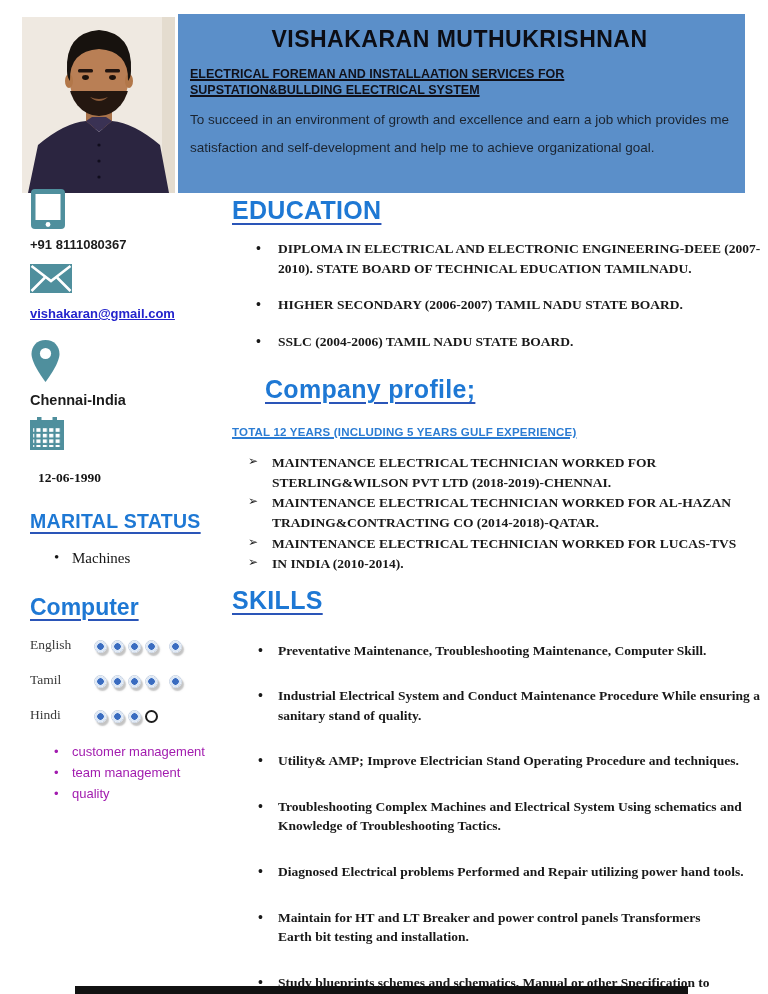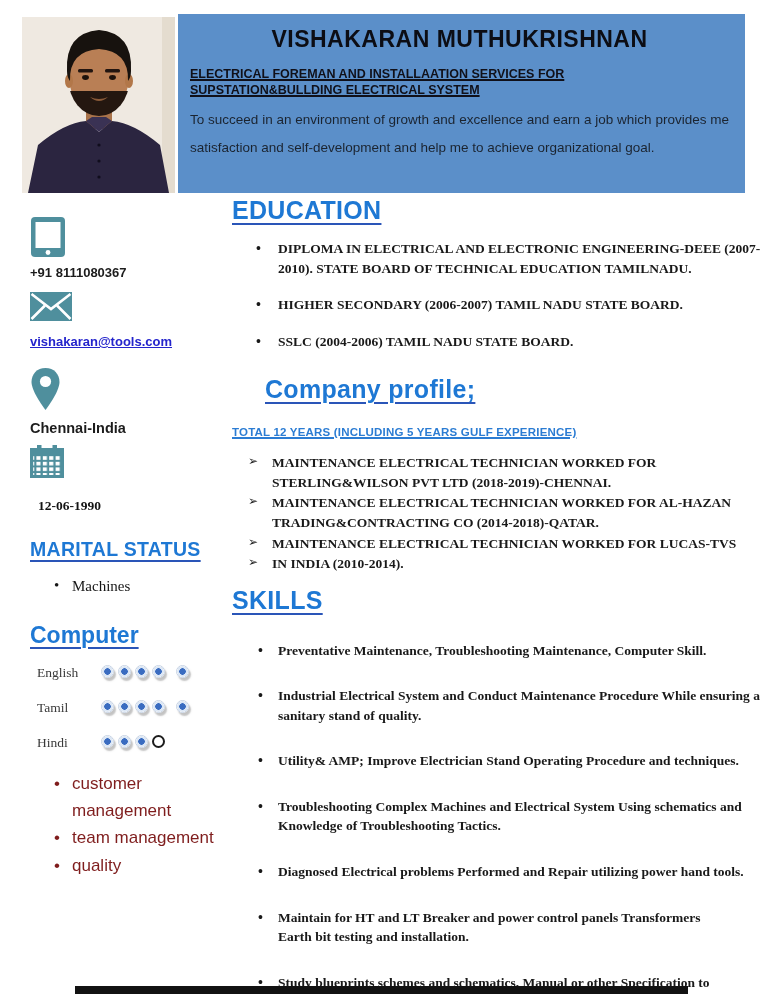--- a/index.html
+++ b/index.html
@@ -12,21 +12,21 @@
   .hdr { position:absolute; left:178px; top:14px; width:567px; height:179px;
     background:#5b8fc9; padding:8px 16px 0 12px; }
   .hdr-name { text-align:center; font-weight:bold; font-size:23px; letter-spacing:0.5px;
     color:#0c0d14; margin-top:4px; font-family:"Liberation Sans",sans-serif; }
   .hdr-sub { margin-top:13px; font-weight:bold; font-size:12.5px; line-height:1.3;
     color:#101019; text-decoration:underline; text-decoration-thickness:1.5px; }
   .hdr-obj { margin-top:7px; font-size:13.5px; line-height:2.1; color:#1b2430;
     text-align:justify; }
 
   
-  .side { position:absolute; left:30px; top:216px; width:196px; }
+  .side { position:absolute; left:30px; top:188px; width:196px; }
   .ic { display:block; }
   .c-phone { font-weight:bold; font-size:13px; color:#1c1c1c; margin-top:7px; }
   .c-mail-ic { margin-top:12px; }
   .c-email { display:inline-block; margin-top:13px; font-weight:bold; font-size:13px;
     color:#2424cc; text-decoration:underline; }
   .c-pin-ic { margin-top:17px; }
   .c-loc { font-weight:bold; font-size:14.5px; color:#1c1c1c; margin-top:9px; }
   .c-cal-ic { margin-top:9px; }
   .c-dob { font-family:"Liberation Serif",serif; font-weight:bold; font-size:13.5px;
     color:#141414; margin-top:20px; margin-left:8px; }
@@ -35,32 +35,32 @@
     text-decoration-color:#2a55b8; text-decoration-thickness:2px; text-underline-offset:4px;
     font-family:"Liberation Sans",sans-serif; }
   .h-marital { font-size:19.5px; margin-top:24px; letter-spacing:0.3px; }
   .marital-list { list-style:none; margin-top:17px; }
   .marital-list li { font-family:"Liberation Serif",serif; font-size:15px; color:#161616;
     padding-left:42px; position:relative; }
   .marital-list li::before { content:"•"; position:absolute; left:24px; top:-1px; }
 
   .h-lang { font-size:23px; margin-top:27px; }
   .lang-rows { margin-top:16px; }
-  .lang-row { display:flex; align-items:flex-start; margin-bottom:19px;margin-left:7px; }
+  .lang-row { display:flex; align-items:flex-end; margin-bottom:19px; }
   .lang-label { width:64px; font-family:"Liberation Serif",serif; font-size:13.5px; color:#3a3a3a; }
   .lang-dots { display:flex; align-items:center; }
   .dot { width:13px; height:13px; border-radius:50%; display:inline-block; margin-right:4px; }
   .dot.filled { background:radial-gradient(circle at 50% 50%, #3a6cc0 0 3px, #dce7f5 3.5px 5px, #ffffff 5.2px);
     border:1px solid #c7d3e4; box-shadow:2px 3px 1.5px rgba(145,145,145,0.55); }
   .dot.gap { margin-left:7px; }
   .dot.empty { border:2px solid #1d1d1d; background:#fff; box-shadow:none; }
 
   .h-ks { font-size:20px; margin-top:64px; letter-spacing:0.2px; }
   .ks-list { list-style:none; margin-top:10px; }
-  .ks-list li { font-size:17px; color:#7f1d1d; line-height:1.6; padding-left:42px; position:relative; }
+  .ks-list li { font-size:13px; color:#a21caf; line-height:1.6; padding-left:42px; position:relative; }
   .ks-list li::before { content:"•"; position:absolute; left:24px; }
 
   
   .main { position:absolute; left:232px; top:196px; width:530px; }
   .h-main { font-size:25px; letter-spacing:0.3px; }
   .h-cp { margin-top:24px;margin-left:33px; }
   .h-sk { margin-top:12px; }
   .total-line { margin-top:22px; font-weight:bold; font-size:11.5px; color:#2b7cd3;
     text-decoration:underline; text-decoration-thickness:1.5px; letter-spacing:0.2px; }
 
@@ -134,21 +134,21 @@
       <rect x="5.5" y="6" width="25" height="26" fill="#ffffff"></rect>
       <circle cx="18" cy="36.5" r="2.4" fill="#ffffff"></circle>
     </svg>
     <div class="c-phone">+91 8111080367</div>
 
     <svg class="ic c-mail-ic" width="42" height="29" viewBox="0 0 42 29">
       <rect width="42" height="29" fill="#4f8f9d"></rect>
       <path d="M1.5 2 L21 17 L40.5 2" stroke="#ffffff" stroke-width="2.6" fill="none"></path>
       <path d="M1.5 27 L15 13.5 M40.5 27 L27 13.5" stroke="#ffffff" stroke-width="2.6" fill="none"></path>
     </svg>
-    <div><a class="c-email" href="#">vishakaran@tools.com</a></div>
+    <div><a class="c-email" href="#">vishakaran@gmail.com</a></div>
 
     <svg class="ic c-pin-ic" width="31" height="44" viewBox="0 0 31 44">
       <path d="M15.5 1 C7 1 1.5 7.2 1.5 15 C1.5 25 15.5 43 15.5 43 C15.5 43 29.5 25 29.5 15 C29.5 7.2 24 1 15.5 1 Z" fill="#4f8f9d"></path>
       <circle cx="15.5" cy="14.5" r="5.6" fill="#ffffff"></circle>
     </svg>
     <div class="c-loc">Chennai-India</div>
 
     <svg class="ic c-cal-ic" width="34" height="33" viewBox="0 0 34 33">
       <defs>
         <pattern id="calgrid" width="6.4" height="5.6" patternUnits="userSpaceOnUse">

